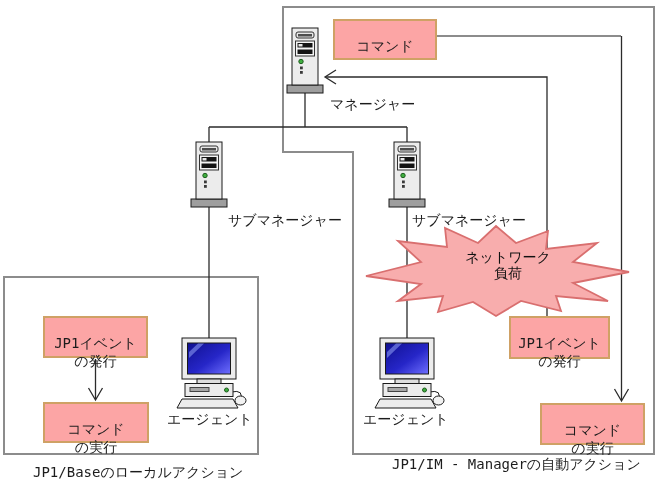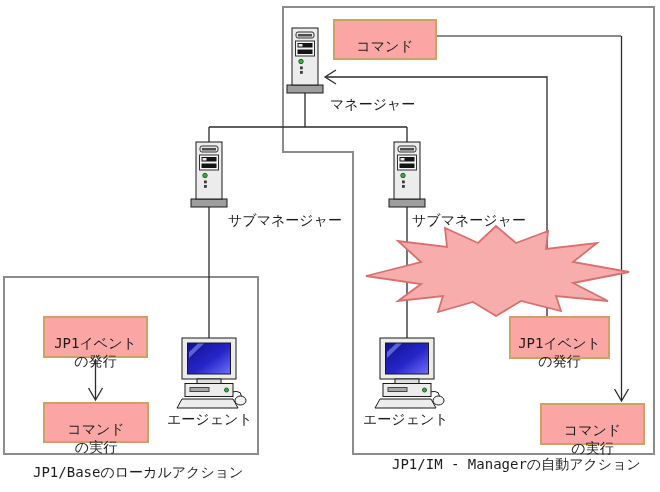--- a/index.html
+++ b/index.html
@@ -103,20 +103,22 @@
     <div>JP1イベント</div>
     <div>の発行</div>
   </div>
 
   <div class="tag-box" style="left:540px;top:403px;width:105px;height:42px;">
     <div>コマンド</div>
     <div>の実行</div>
   </div>
 
   <div class="burst-text">
+    <div>ネットワーク</div>
+    <div>負荷</div>
   </div>
 
   <div class="lbl" style="left:330px;top:96px;">マネージャー</div>
   <div class="lbl" style="left:228px;top:212px;">サブマネージャー</div>
   <div class="lbl" style="left:412px;top:212px;">サブマネージャー</div>
   <div class="lbl" style="left:167px;top:411px;">エージェント</div>
   <div class="lbl" style="left:363px;top:411px;">エージェント</div>
 
   <div class="caption" style="left:33px;top:464px;">JP1/Baseのローカルアクション</div>
   <div class="caption" style="left:392px;top:456px;">JP1/IM - Managerの自動アクション</div>

